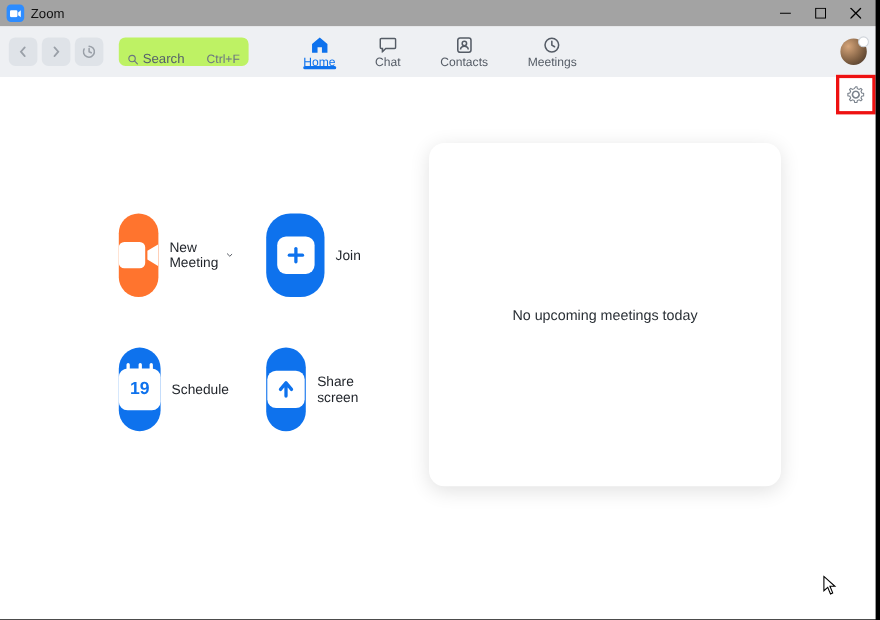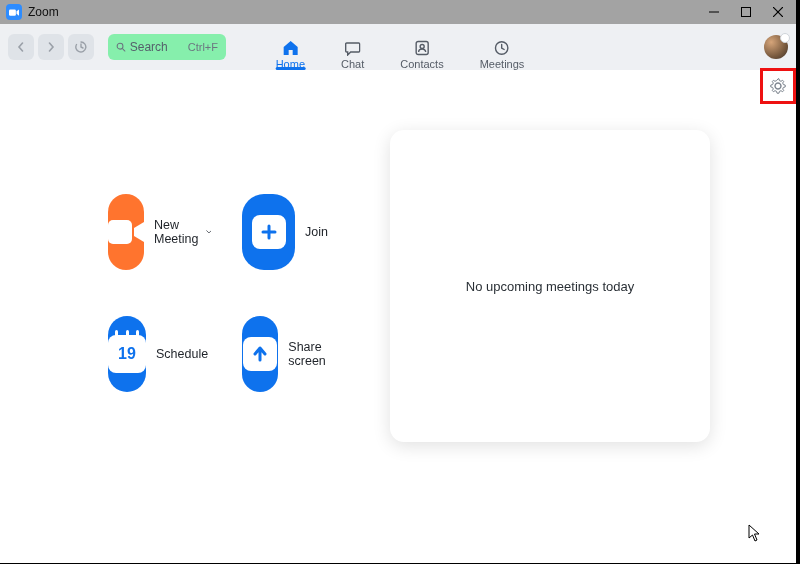--- a/index.html
+++ b/index.html
@@ -11,25 +11,25 @@
   .titlebar .app-icon svg { width:10px; height:7px; }
   .titlebar .title { font-size: 12px; color: #111; flex: 0 0 auto; }
   .titlebar .spacer { flex: 1; }
   .winbtn { width: 32px; height: 24px; display:flex; align-items:center; justify-content:center; font-size:12px; }
   .winbtn svg { width:10px; height:10px; }
   
   
   .topbar { height: 46px; background: #eef0f3; display:flex; align-items:center; padding: 0 8px; position:relative; }
   .navarrow { width: 26px; height: 26px; background:#dfe3e8; border-radius:6px; display:flex; align-items:center; justify-content:center; margin-right:4px; color:#9aa0a8;}
   .refresh { width:26px; height:26px; background:#dfe3e8; border-radius:6px; display:flex; align-items:center; justify-content:center; margin-right:14px; color:#9aa0a8;}
-  .searchbox { width: 118px; height:26px; background:#86efac; border-radius:6px; display:flex; align-items:center; padding:0 8px; color:#55606b; font-size:12px; gap:4px;}
+  .searchbox { width: 118px; height:26px; background:#bef264; border-radius:6px; display:flex; align-items:flex-end; padding:0 8px; color:#55606b; font-size:12px; gap:4px;}
   .searchbox .ph { flex:0 0 auto; }
   .searchbox .hint { margin-left:16px; font-size:11px; color:#6c7680;}
   
-  .tabs { position:absolute; left:50%; transform:translateX(-50%); display:flex; gap:28px; height:100%; align-items:flex-end;}
+  .tabs { position:absolute; left:50%; transform:translateX(-50%); display:flex; gap:28px; height:100%; align-items:center;}
   .tab { display:flex; flex-direction:column; align-items:center; justify-content:center; gap:1px; font-size:11px; color:#555c66; position:relative; padding:0 4px;}
   .tab.active { color:#0e72ed; }
   .tab.active::after { content:""; position:absolute; bottom:0; left:10%; right:10%; height:3px; background:#0e72ed; border-radius:2px;}
   .tab .ticon { height:18px; display:flex; align-items:center; justify-content:center;}
   
   .avatar { width:24px; height:24px; border-radius:50%; background: radial-gradient(circle at 30% 30%, #d6a57a, #7a5b3f 60%, #3a2e25); position:absolute; right:12px; top:11px;}
   .avatar::after { content:""; position:absolute; top:-2px; right:-2px; width:8px; height:8px; border-radius:50%; background:#fff; border:1px solid #cfd4da;}
   
   
   .gearbox { position:absolute; right:4px; top:68px; width:36px; height:36px; border:3px solid #e11; display:flex; align-items:center; justify-content:center; background:#fff;}

